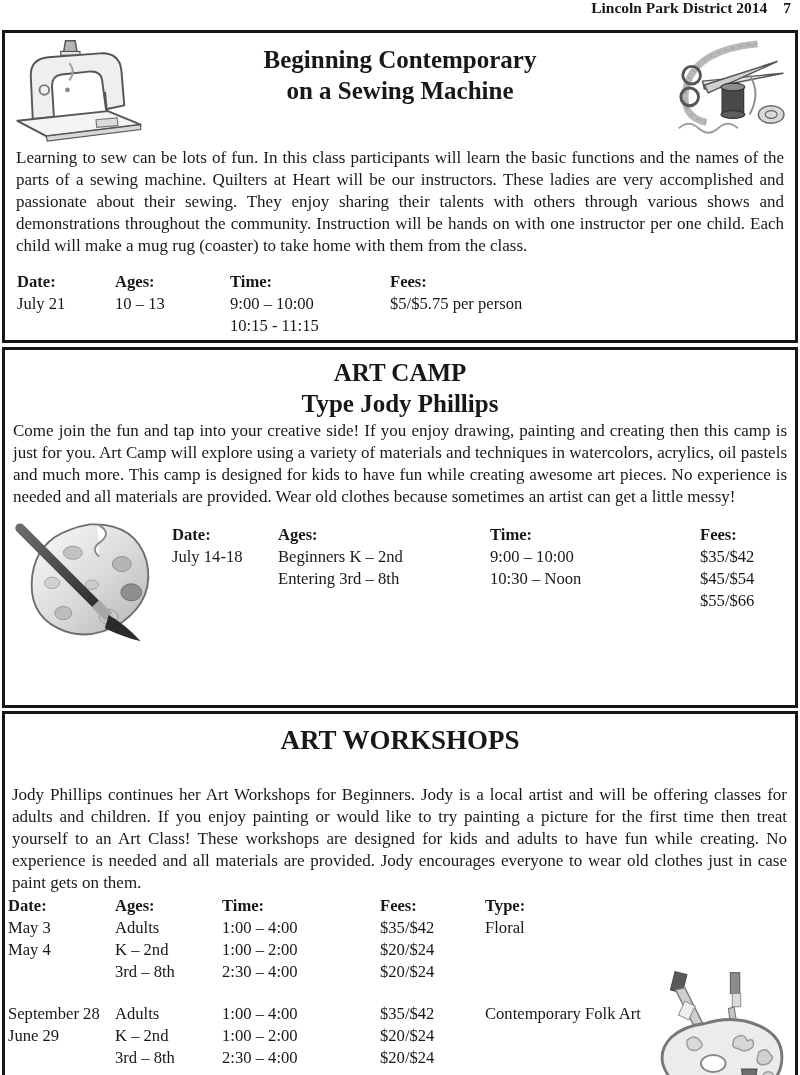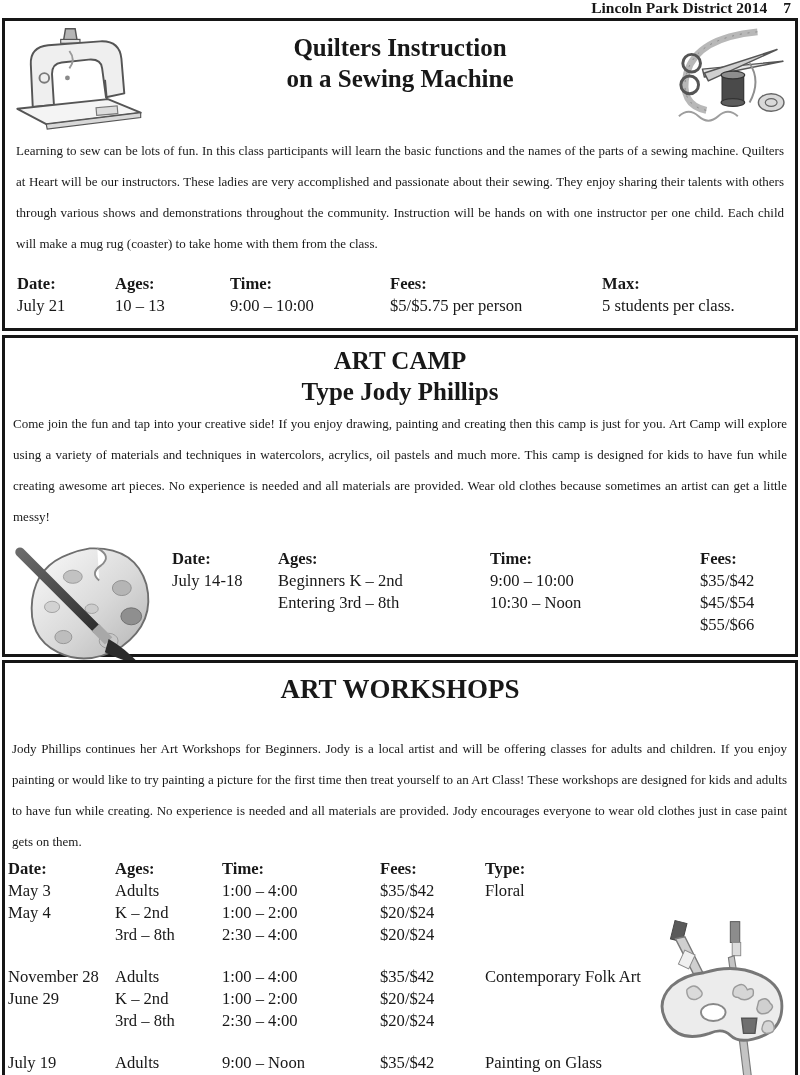--- a/index.html
+++ b/index.html
@@ -5,56 +5,56 @@
   * { margin:0; padding:0; box-sizing:border-box; }
   html,body { background:#ffffff; }
   body {
     width:800px; height:1075px;
     color:#181818;
     font-family:"Liberation Serif", serif;
     overflow:hidden;
     position:relative;
   }
   .page-header {
-    height:18px;
+    height:30px;
     padding-right:9px;
     text-align:right;
     font-weight:bold;
     font-size:15.5px;
     line-height:16px;
   }
   .page-num { margin-left:16px; }
 
   .box {
     border:3px solid #161616;
     margin:0 2px 4px 2px;
     position:relative;
     background:#fff;
   }
   #box-sewing   { height:313px; }
-  #box-artcamp  { height:322px; margin-bottom:3px; }
+  #box-artcamp  { height:361px; margin-bottom:3px; }
   #box-workshops{ height:447px; }
 
   .sec-head { position:relative; height:112px; }
   .title-center {
     text-align:center;
     padding-top:11px;
     font-weight:bold;
     font-size:25px;
     line-height:31px;
   }
   .illus { position:absolute; }
   #sewing-illus  { left:5px;  top:3px; width:138px; height:106px; }
   #notions-illus { right:3px; top:1px; width:130px; height:108px; }
   #palette1-illus{ width:158px; height:132px; flex:0 0 162px; }
   #palette2-illus{ position:absolute; right:6px; bottom:6px; width:142px; height:188px; }
 
   .para {
-    font-size:13px;
-    line-height:31px;
+    font-size:17px;
+    line-height:22px;
     text-align:justify;
   }
   #box-sewing .para   { padding:2px 11px 0 11px; }
   #box-artcamp .para  { padding:1px 8px 0 8px; }
   #box-workshops .para{ padding:0 8px 0 7px; }
 
   .camp-title { padding-top:7px; }
   .ws-title   { padding-top:9px; font-size:27px; line-height:34px; }
   #box-workshops .para { margin-top:27px; }
 
@@ -100,21 +100,21 @@
         <line x1="97" y1="58" x2="99" y2="80" stroke="#555" stroke-width="2"></line>
         <path d="M6 88 L100 78 L134 92 L36 104 Z" fill="#f4f4f4" stroke="#555" stroke-width="2" stroke-linejoin="round"></path>
         <path d="M36 104 L134 92 L134 97 L37 109 Z" fill="#d8d8d8" stroke="#555" stroke-width="1.2"></path>
         <rect x="88" y="86" width="22" height="8" transform="rotate(-5 99 90)" fill="#dcdcdc" stroke="#777" stroke-width="1.2"></rect>
         <circle cx="34" cy="56" r="5" fill="none" stroke="#7a7a7a" stroke-width="2"></circle>
         <path d="M60 28 q7 9 0 18" fill="none" stroke="#9a9a9a" stroke-width="2"></path>
         <circle cx="58" cy="56" r="2.5" fill="#8a8a8a"></circle>
       </svg>
     </div>
     <div class="title-center">
-      <div>Quilters Instruction</div>
+      <div>Beginning Contemporary</div>
       <div>on a Sewing Machine</div>
     </div>
     <div class="illus" id="notions-illus">
       <svg viewBox="0 0 130 110" width="100%" height="100%">
         <path d="M96 10 Q34 16 24 52 Q16 84 44 90" fill="none" stroke="#b8b8b8" stroke-width="7"></path>
         <path d="M96 10 Q34 16 24 52 Q16 84 44 90" fill="none" stroke="#888" stroke-width="1" stroke-dasharray="2 6"></path>
         <ellipse cx="110" cy="82" rx="13" ry="9" fill="#d9d9d9" stroke="#666" stroke-width="1.5"></ellipse>
         <ellipse cx="110" cy="82" rx="6" ry="4" fill="none" stroke="#666" stroke-width="1.2"></ellipse>
         <path d="M40 48 L122 40 L42 56 Z" fill="#e4e4e4" stroke="#555" stroke-width="1.5" stroke-linejoin="round"></path>
         <path d="M42 52 L116 28 L46 60 Z" fill="#cfcfcf" stroke="#555" stroke-width="1.5" stroke-linejoin="round"></path>
@@ -136,28 +136,25 @@
       <div class="th">Date:</div>
       <div class="td">July 21</div>
     </div>
     <div class="col w-sa">
       <div class="th">Ages:</div>
       <div class="td">10 – 13</div>
     </div>
     <div class="col w-st">
       <div class="th">Time:</div>
       <div class="td">9:00 – 10:00</div>
+      <div class="td">10:15 - 11:15</div>
     </div>
     <div class="col w-sf">
       <div class="th">Fees:</div>
       <div class="td">$5/$5.75 per person</div>
-    </div>
-    <div class="col">
-      <div class="th">Max:</div>
-      <div class="td">5 students per class.</div>
     </div>
   </div>
 </div>
 
 <div class="box" id="box-artcamp">
   <div class="title-center camp-title">
     <div>ART CAMP</div>
     <div>Type Jody Phillips</div>
   </div>
 
@@ -245,21 +242,21 @@
       <div class="c5"></div>
     </div>
     <div class="ws-row">
       <div class="c1"></div>
       <div class="c2">3rd – 8th</div>
       <div class="c3">2:30 – 4:00</div>
       <div class="c4">$20/$24</div>
       <div class="c5"></div>
     </div>
     <div class="ws-row gap">
-      <div class="c1">November 28</div>
+      <div class="c1">September 28</div>
       <div class="c2">Adults</div>
       <div class="c3">1:00 – 4:00</div>
       <div class="c4">$35/$42</div>
       <div class="c5">Contemporary Folk Art</div>
     </div>
     <div class="ws-row">
       <div class="c1">June 29</div>
       <div class="c2">K – 2nd</div>
       <div class="c3">1:00 – 2:00</div>
       <div class="c4">$20/$24</div>

